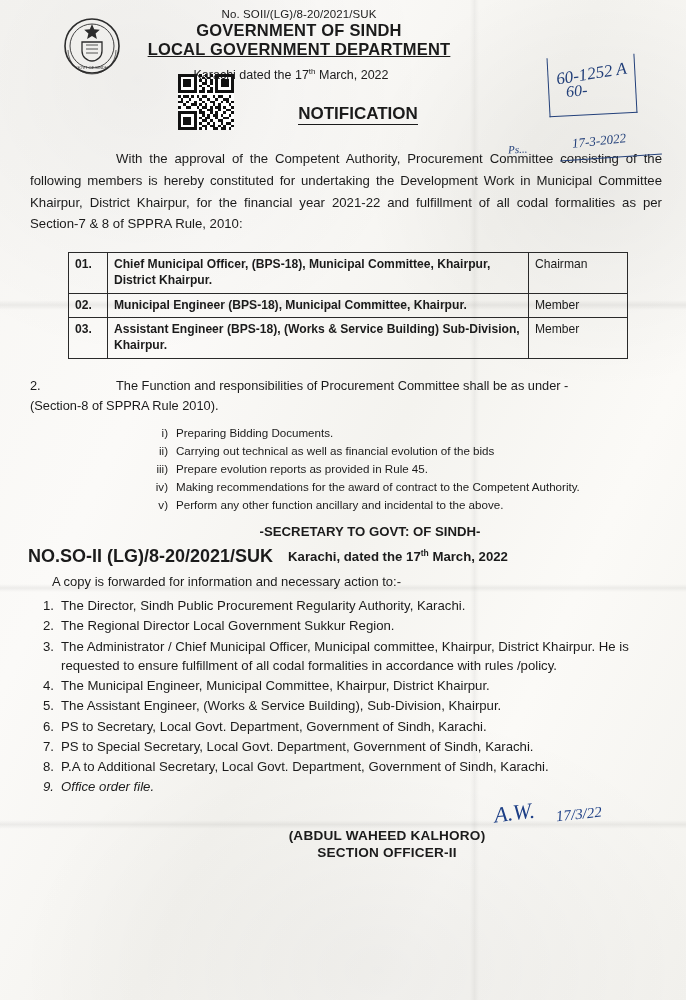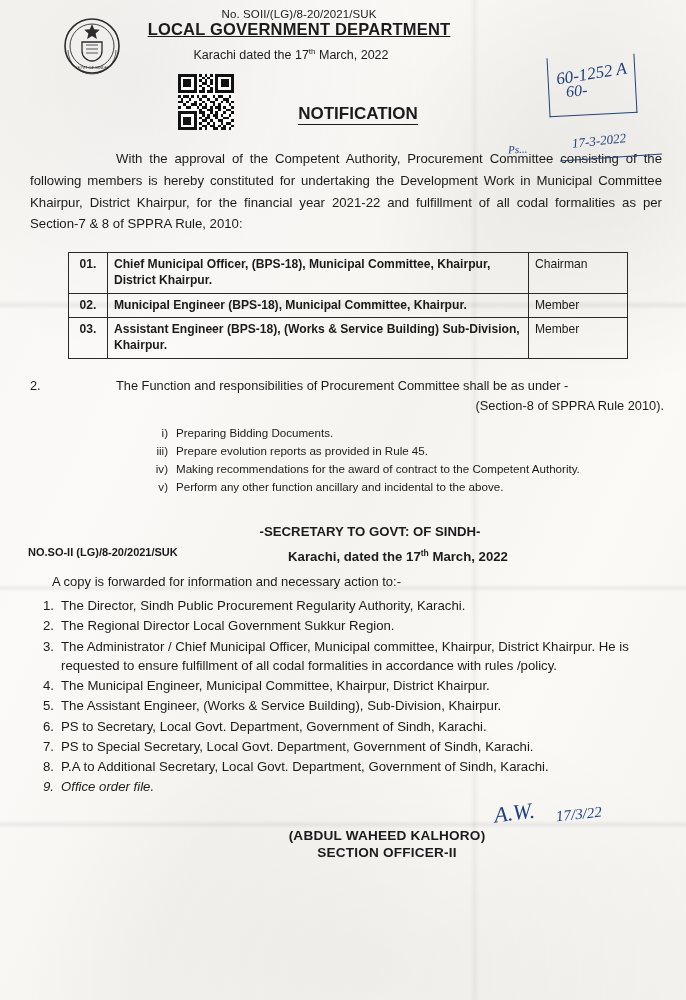--- a/index.html
+++ b/index.html
@@ -177,35 +177,35 @@
     width: 560px;
     border-collapse: collapse;
     font-size: 12.1px;
   }
   .tbl td {
     border: 1px solid #2a2a2a;
     padding: 3px 6px 4px 6px;
     vertical-align: top;
     line-height: 1.35;
   }
-  .tbl td.sn { width: 26px; text-align: center; font-weight: bold; }
+  .tbl td.sn { width: 26px; text-align: left; font-weight: bold; }
   .tbl td.desc { font-weight: bold; }
   .tbl td.role { width: 86px; }
 
   
   .clause2 {
     position: absolute;
     left: 30px;
     top: 376px;
     width: 634px;
     font-size: 12.8px;
     line-height: 1.5;
   }
   .clause2 .num { display: inline-block; width: 86px; }
-  .clause2 .sub { display: block; margin-top: 1px; text-align: right; }
+  .clause2 .sub { display: block; margin-top: 1px; }
 
   .roman {
     position: absolute;
     left: 146px;
     top: 424px;
     width: 500px;
     font-size: 11.6px;
     line-height: 1.55;
   }
   .roman .r { display: block; }
@@ -226,21 +226,21 @@
     text-align: center;
     font-size: 13.2px;
     font-weight: bold;
     padding-left: 54px;
     box-sizing: border-box;
   }
   .ref-no {
     position: absolute;
     left: 28px;
     top: 546px;
-    font-size: 11px;
+    font-size: 18px;
     font-weight: bold;
   }
   .ref-date {
     position: absolute;
     left: 0;
     top: 548px;
     width: 686px;
     text-align: center;
     font-size: 13.2px;
     font-weight: bold;
@@ -419,20 +419,21 @@
       <rect x="8" y="20" width="1" height="1"></rect>
         <rect x="10" y="20" width="1" height="1"></rect>
         <rect x="13" y="20" width="2" height="1"></rect>
       <rect x="16" y="20" width="2" height="1"></rect>
         <rect x="19" y="20" width="1" height="1"></rect>
     </g>
   </svg>
 
   <div class="head-block">
     <div class="head-no">No. SOII/(LG)/8-20/2021/SUK</div>
+    <div class="head-gov">GOVERNMENT OF SINDH</div>
     <div class="head-dept">LOCAL GOVERNMENT DEPARTMENT</div>
     <div class="head-date">
       <span>Karachi dated the 17</span><sup>th</sup><span> March, 2022</span>
     </div>
   </div>
 
   <div class="notif">
     <span>NOTIFICATION</span>
   </div>
 
@@ -467,20 +468,21 @@
     </tbody>
   </table>
 
   <div class="clause2">
     <span class="num">2.</span><span>The Function and responsibilities of Procurement Committee shall be as under -</span>
     <span class="sub">(Section-8 of SPPRA Rule 2010).</span>
   </div>
 
   <div class="roman">
     <span class="r"><i>i)</i><span>Preparing Bidding Documents.</span></span>
+    <span class="r"><i>ii)</i><span>Carrying out technical as well as financial evolution of the bids</span></span>
     <span class="r"><i>iii)</i><span>Prepare evolution reports as provided in Rule 45.</span></span>
     <span class="r"><i>iv)</i><span>Making recommendations for the award of contract to the Competent Authority.</span></span>
     <span class="r"><i>v)</i><span>Perform any other function ancillary and incidental to the above.</span></span>
   </div>
 
   <div class="secretary">-SECRETARY TO GOVT: OF SINDH-</div>
   <div class="ref-no">NO.SO-II (LG)/8-20/2021/SUK</div>
   <div class="ref-date">
     <span>Karachi, dated the 17</span><sup>th</sup><span> March, 2022</span>
   </div>

